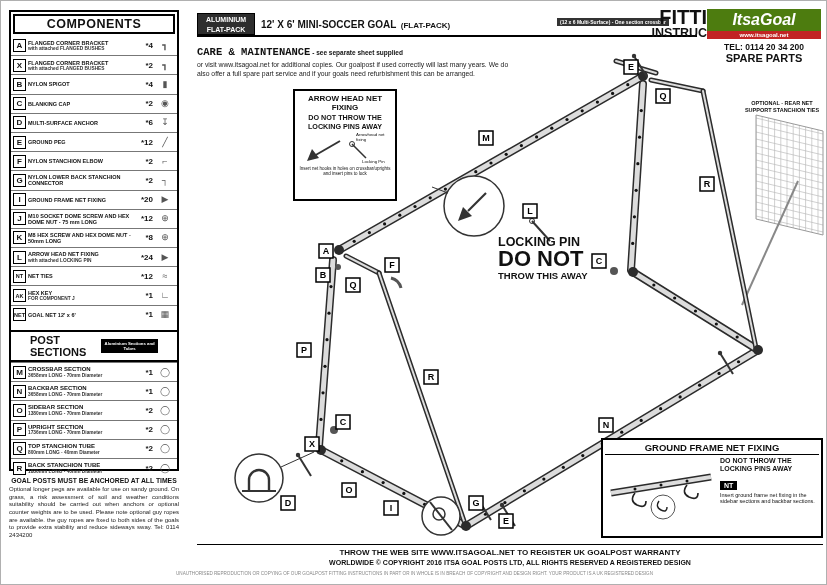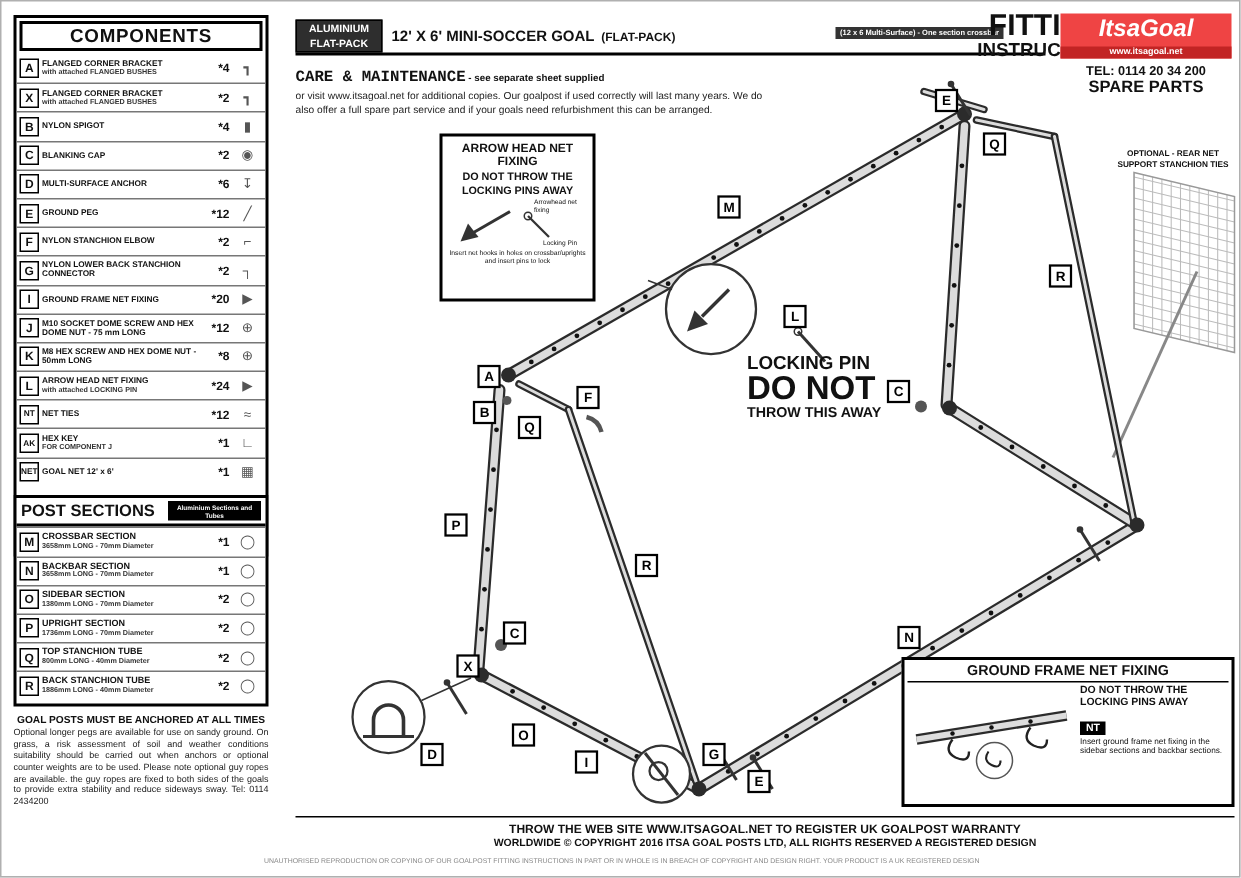--- a/index.html
+++ b/index.html
@@ -20,21 +20,21 @@
                 font-size: 8px; font-weight: 900; background: #fff; }
   .letter-box.small { font-size: 5.5px; }
   .comp-text { flex: 1; min-width: 0; }
   .comp-name { font-size: 5.5px; font-weight: 800; line-height: 1.12; }
   .comp-sub  { font-size: 4.8px; font-weight: 700; color: #333; line-height: 1.1; }
   .comp-qty  { flex: 0 0 16px; font-size: 8px; font-weight: 900; text-align: right; }
   .comp-icon { flex: 0 0 20px; text-align: center; font-size: 9px; color: #555; line-height: 1; }
 
   #post-panel { left: 8px; top: 329px; width: 170px; height: 141px; }
   .post-header { display: flex; align-items: center; justify-content: space-between;
-                 padding: 2px 3px; border-bottom: 2px solid #000; }
+                 padding: 2px 19px; border-bottom: 2px solid #000; }
   .post-title { font-size: 11px; font-weight: 900; }
   .post-badge { background: #000; color: #fff; font-size: 4.3px; font-weight: 700;
                 padding: 1.5px 3px; text-align: center; max-width: 62px; line-height: 1.2; }
 
   #anchor-warning { position: absolute; left: 8px; top: 476px; width: 170px; }
   .aw-title { font-size: 6.8px; font-weight: 900; text-align: center; margin-bottom: 2px; }
   .aw-body  { font-size: 6px; line-height: 1.28; text-align: justify; color: #222; }
 
   
   #hdr-badge { position: absolute; left: 196px; top: 12px; width: 58px; height: 22px;
@@ -44,21 +44,21 @@
   .t-big  { font-size: 10px; font-weight: 900; }
   .t-small{ font-size: 8px;  font-weight: 800; }
   #hdr-note { position: absolute; left: 556px; top: 17px; background: #333; color: #fff;
               font-size: 5px; font-weight: 700; padding: 1px 3px; white-space: nowrap; }
   #hdr-rule { position: absolute; left: 196px; top: 34px; width: 500px; border-top: 2px solid #000; }
 
   #fitting { position: absolute; left: 624px; top: 6px; width: 112px; text-align: right; }
   #fitting .f1 { font-size: 20px; font-weight: 900; line-height: 1; }
   #fitting .f2 { font-size: 12.5px; font-weight: 900; line-height: 1.1; }
 
-  #logo { position: absolute; left: 706px; top: 8px; width: 114px; height: 30px; background: #ef4444; }
+  #logo { position: absolute; left: 706px; top: 8px; width: 114px; height: 30px; background: #4d7c0f; }
   .logo-text { color: #fff; font-size: 16px; font-weight: 900; font-style: italic;
                text-align: center; line-height: 21px; }
   .logo-bar { position: absolute; left: 0; bottom: 0; width: 100%; background: #c22424;
               color: #fff; font-size: 6px; font-weight: 700; text-align: center; line-height: 8px; }
   #tel   { position: absolute; left: 706px; top: 41px; width: 114px; text-align: center;
            font-size: 8.5px; font-weight: 600; }
   #spare { position: absolute; left: 706px; top: 51px; width: 114px; text-align: center;
            font-size: 11px; font-weight: 700; }
 
   #care { position: absolute; left: 196px; top: 40px; width: 312px; }

